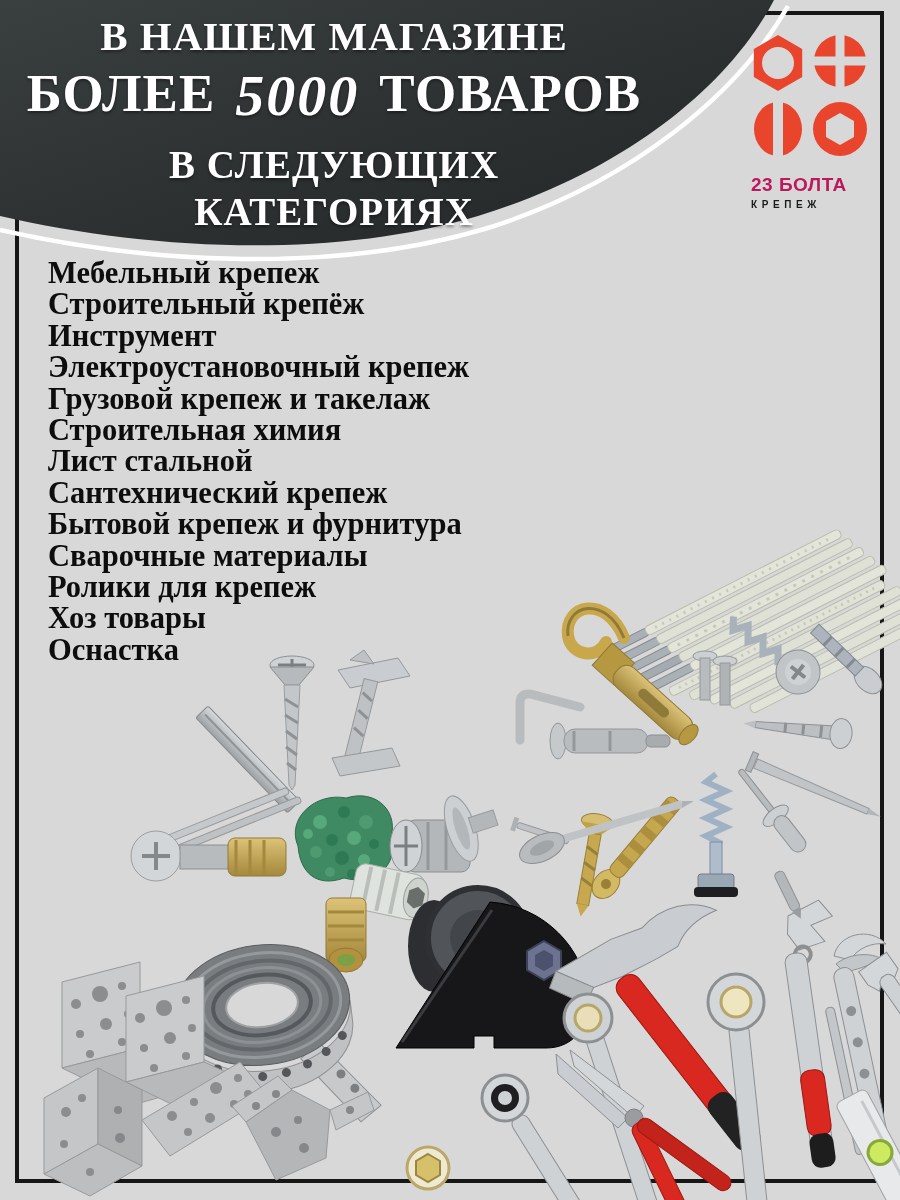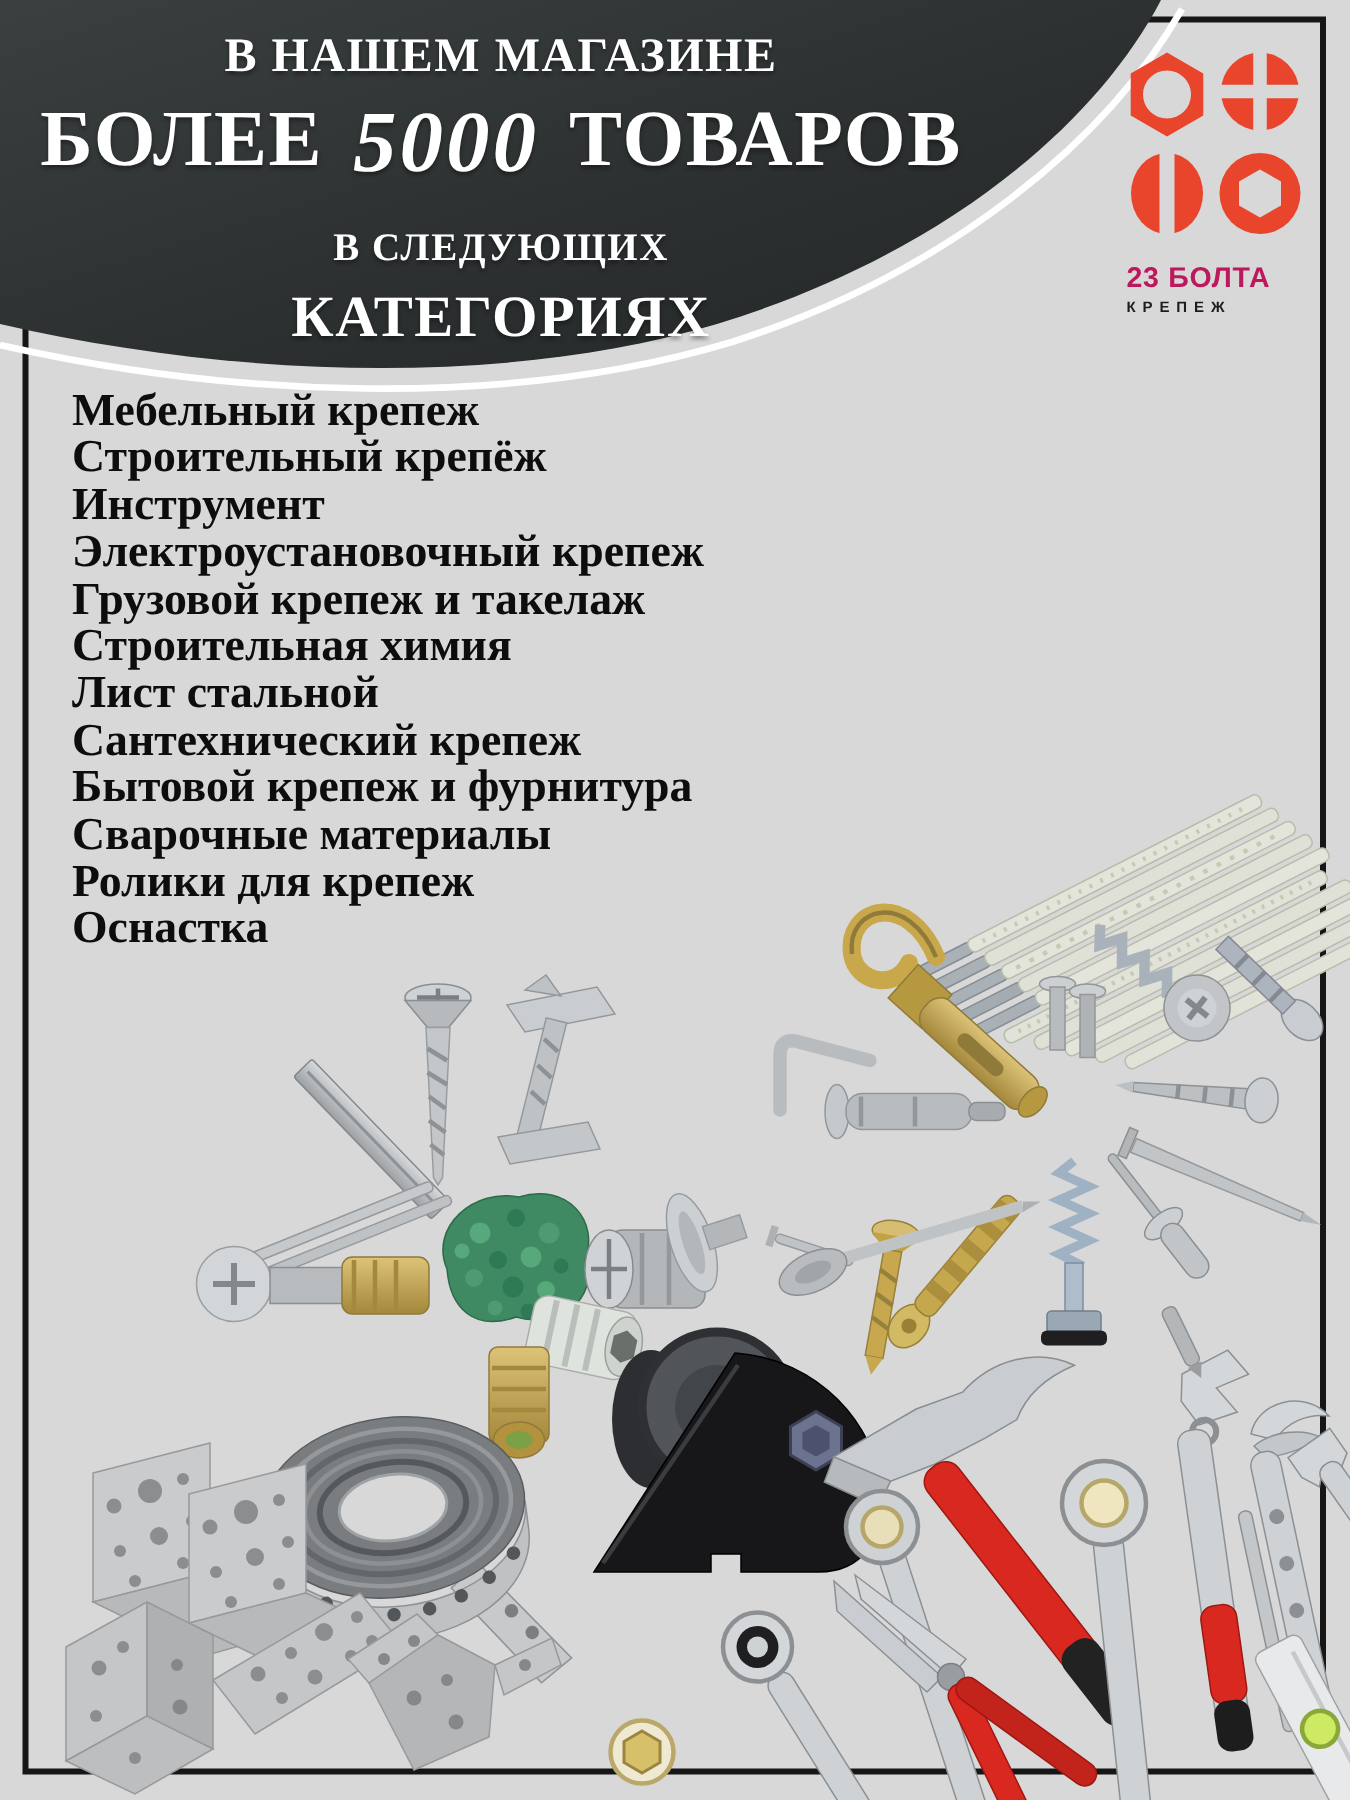--- a/index.html
+++ b/index.html
@@ -5,25 +5,25 @@
   html,body{margin:0;padding:0;background:#c9c9c9;}
   .stage{position:relative;width:900px;height:1200px;background:#d8d8d8;overflow:hidden;
          font-family:"Liberation Serif","DejaVu Serif",serif;}
   
   .frame{position:absolute;left:15px;top:11px;width:869px;height:1172px;
          border:4px solid #161616;box-sizing:border-box;z-index:1;}
   
   .hdr-svg{position:absolute;left:0;top:0;z-index:2;}
   .hdr-text{position:absolute;left:0;top:12px;width:668px;text-align:center;color:#ffffff;
             z-index:3;font-weight:bold;text-shadow:0 2px 3px rgba(0,0,0,.4);}
-  .h-line1{font-size:32px;line-height:48px;letter-spacing:1px;}
+  .h-line1{font-size:41px;line-height:48px;letter-spacing:1px;}
   .h-line2{line-height:64px;margin-top:1px;white-space:nowrap;}
   .h-small{font-size:53px;letter-spacing:1px;}
   .h-big{font-size:58px;letter-spacing:2px;margin:0 16px;vertical-align:-4px;font-style:italic;}
-  .h-line3{font-size:26px;line-height:48px;margin-top:3px;letter-spacing:1px;}
+  .h-line3{font-size:39px;line-height:48px;margin-top:3px;letter-spacing:1px;}
   .h-line4{font-size:39px;line-height:46px;letter-spacing:1px;}
   
   .logo{position:absolute;left:751px;top:33px;width:122px;z-index:3;text-align:left;}
   .logo-title{font-family:"Liberation Sans","DejaVu Sans",sans-serif;font-weight:bold;
               font-size:19px;letter-spacing:.5px;color:#be185d;margin-top:9px;}
   .logo-sub{font-family:"Liberation Sans","DejaVu Sans",sans-serif;font-weight:bold;
             font-size:10px;letter-spacing:4.6px;color:#1d1d1d;margin-top:3px;}
   
   .cats{position:absolute;left:44px;top:254px;z-index:3;list-style:none;margin:4px;padding:0;}
   .cats li{font-size:30.5px;font-weight:bold;color:#0d0d0d;line-height:31.4px;white-space:nowrap;}
@@ -86,20 +86,21 @@
     <li>Строительный крепёж</li>
     <li>Инструмент</li>
     <li>Электроустановочный крепеж</li>
     <li>Грузовой крепеж и такелаж</li>
     <li>Строительная химия</li>
     <li>Лист стальной</li>
     <li>Сантехнический крепеж</li>
     <li>Бытовой крепеж и фурнитура</li>
     <li>Сварочные материалы</li>
     <li>Ролики для крепеж</li>
+    <li>Хоз товары</li>
     <li>Оснастка</li>
   </ul>
 
   <svg class="collage" width="900" height="700" viewBox="0 0 900 700">
     <defs>
       <linearGradient id="sil" x1="0" y1="0" x2="0" y2="1">
         <stop offset="0" stop-color="#d7dadd"></stop>
           <stop offset="1" stop-color="#9ea1a4"></stop>
       </linearGradient>
       <linearGradient id="gld" x1="0" y1="0" x2="0" y2="1">

